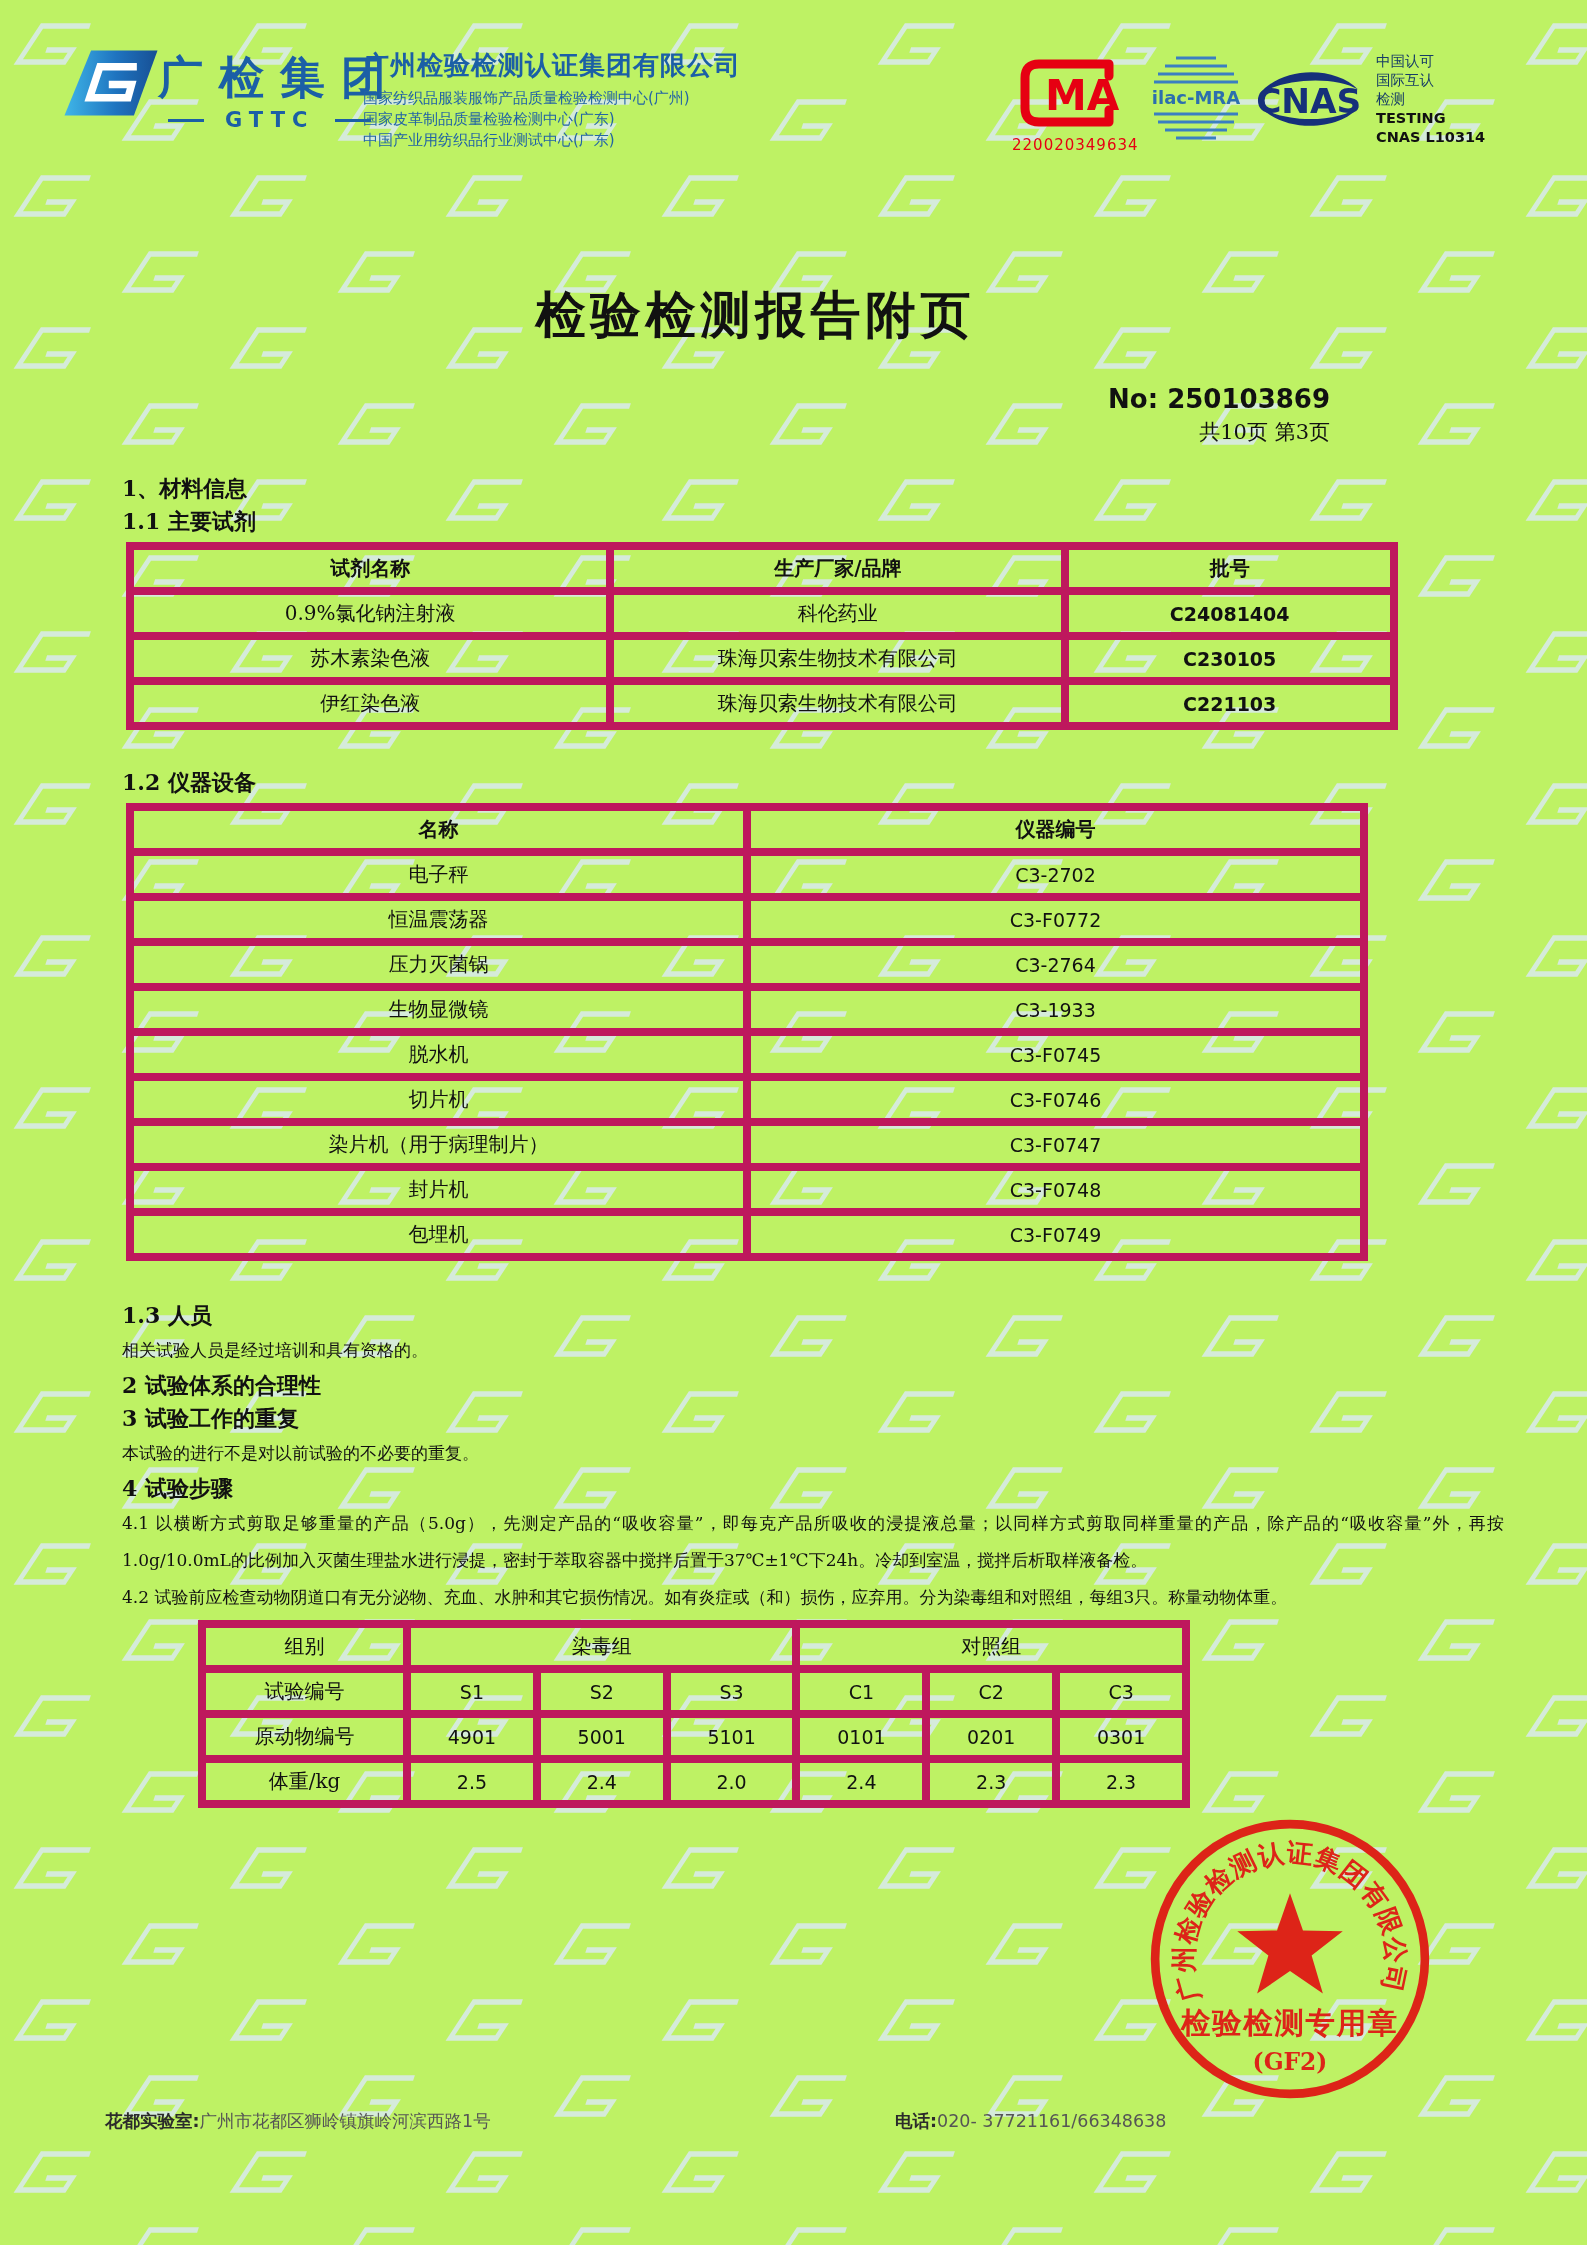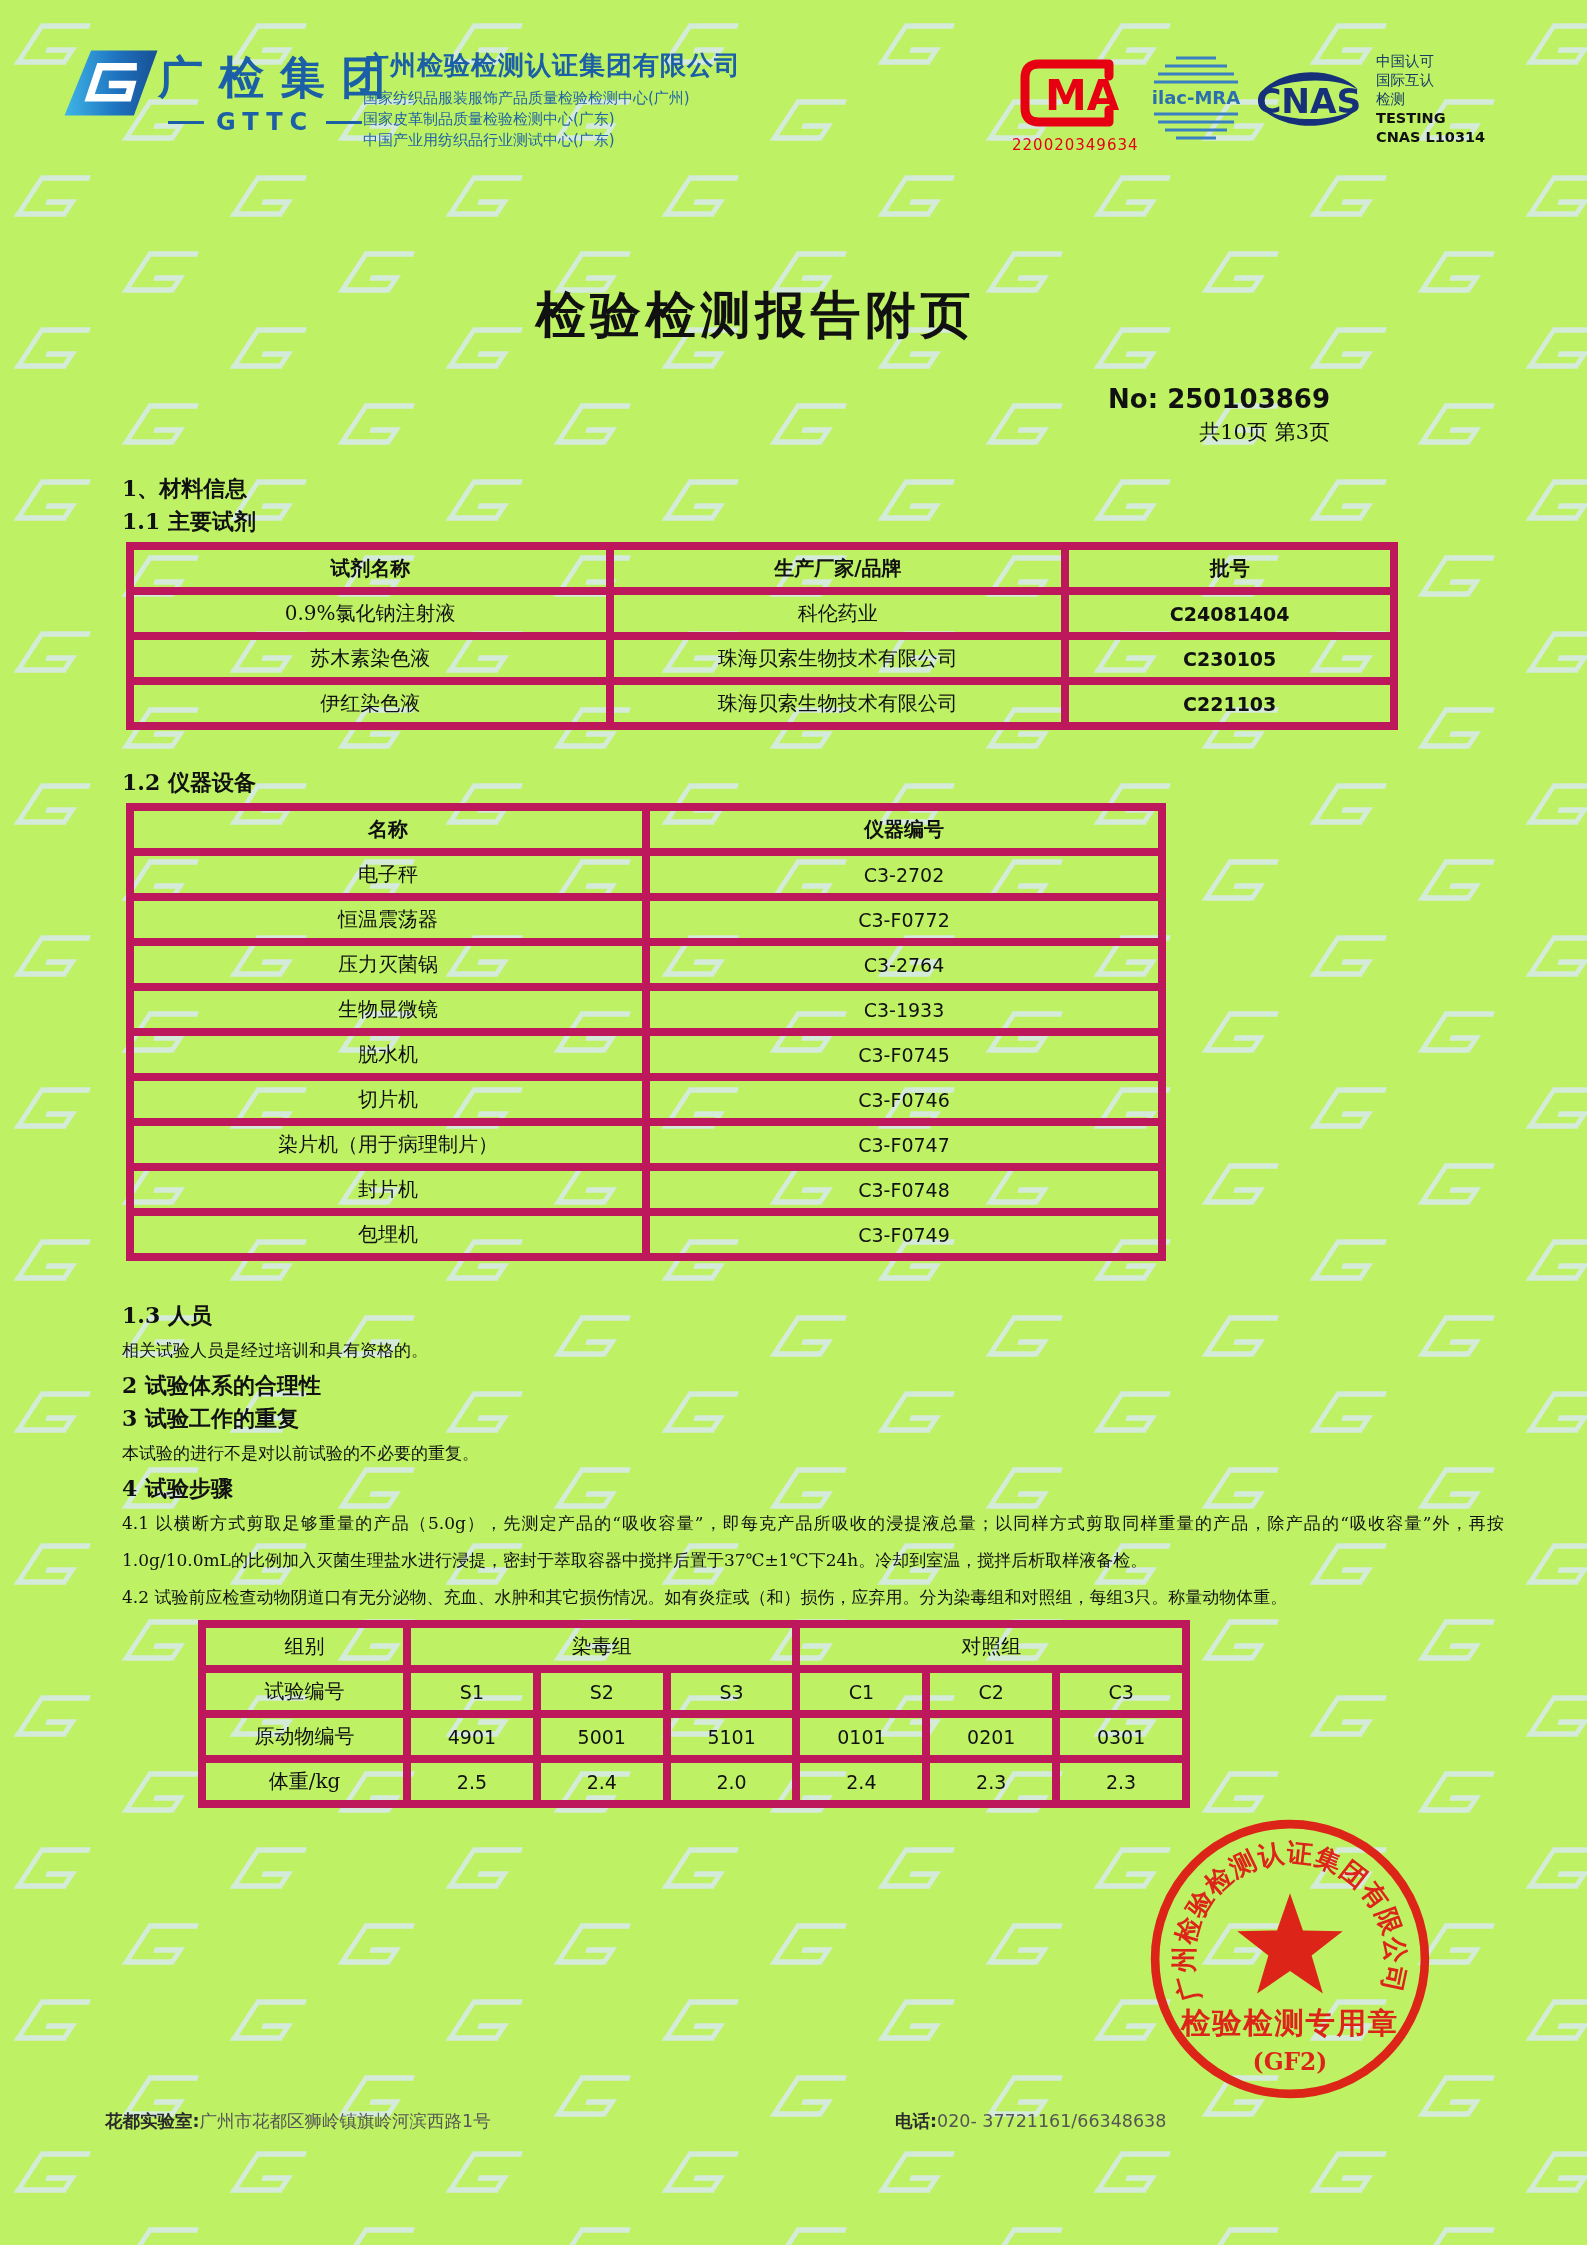--- a/index.html
+++ b/index.html
@@ -4,22 +4,22 @@
 <style>
   html,body{margin:0;padding:0;background:#e9e9e9;}
   #doc{position:relative;width:1587px;height:2245px;margin:0 auto;background:#bef264;
        overflow:hidden;font-family:"DejaVu Serif",serif;color:#111;}
   .wm{position:absolute;inset:0;pointer-events:none;}
 
   
   .logo-svg{position:absolute;left:63px;top:44px;}
   .brand-cn{position:absolute;left:158px;top:48px;font-family:"DejaVu Sans",sans-serif;
             font-weight:bold;font-size:45px;color:#1b5fa6;letter-spacing:16px;white-space:nowrap;}
-  .brand-en{position:absolute;left:168px;top:108px;display:flex;align-items:center;gap:12px;
-            font-family:"DejaVu Sans",sans-serif;font-weight:bold;font-size:24px;color:#1b5fa6;letter-spacing:7px;}
+  .brand-en{position:absolute;left:168px;top:108px;display:flex;align-items:center;gap:21px;
+            font-family:"DejaVu Sans",sans-serif;font-weight:bold;font-size:21px;color:#1b5fa6;letter-spacing:7px;}
   .brand-en .dash{width:36px;height:3px;background:#1b5fa6;}
   .company{position:absolute;left:363px;top:48px;color:#1b5fa6;}
   .company-name{font-family:"DejaVu Sans",sans-serif;font-weight:bold;font-size:26px;margin-bottom:5px;letter-spacing:1px;}
   .company-line{font-family:"DejaVu Sans",sans-serif;font-size:15px;line-height:21px;color:#2264a5;}
   .badge-cma{position:absolute;left:1012px;top:56px;width:126px;text-align:center;}
   .cma-number{font-family:"DejaVu Sans",sans-serif;font-size:15px;color:#e60012;letter-spacing:1px;margin-top:2px;}
   .badge-ilac{position:absolute;left:1150px;top:52px;}
   .badge-cnas{position:absolute;left:1252px;top:62px;}
   .accr{position:absolute;left:1376px;top:52px;font-family:"DejaVu Sans",sans-serif;
         font-size:14.5px;line-height:19px;color:#163c66;}
@@ -37,21 +37,21 @@
   .h{font-size:22px;font-weight:bold;line-height:33px;margin:0;}
   .p{font-size:17px;line-height:37px;margin:0;text-align:justify;}
   .mt-sec{margin-top:36px;}
   .mt-sec2{margin-top:38px;}
 
   table{border-collapse:collapse;table-layout:fixed;}
   td,th{border:8px solid #be185d;text-align:center;font-size:20px;padding:2px 6px;height:33px;
         overflow:hidden;white-space:nowrap;}
   th{font-weight:bold;}
   .tbl1{width:1272px;margin:4px 0 0 4px;}
-  .tbl2{width:1040px;margin:4px 0 0 4px;}
+  .tbl2{width:1242px;margin:4px 0 0 4px;}
   .tbl3{width:992px;margin:4px 0 0 76px;}
   .code{font-family:"DejaVu Sans",sans-serif;font-size:19px;}
   .code.b{font-weight:bold;}
 
   
   .stamp{position:absolute;left:1143px;top:1812px;}
 
   
   footer{position:absolute;left:105px;top:2106px;width:1400px;
          font-family:"DejaVu Sans",sans-serif;font-size:17.5px;color:#555;}

